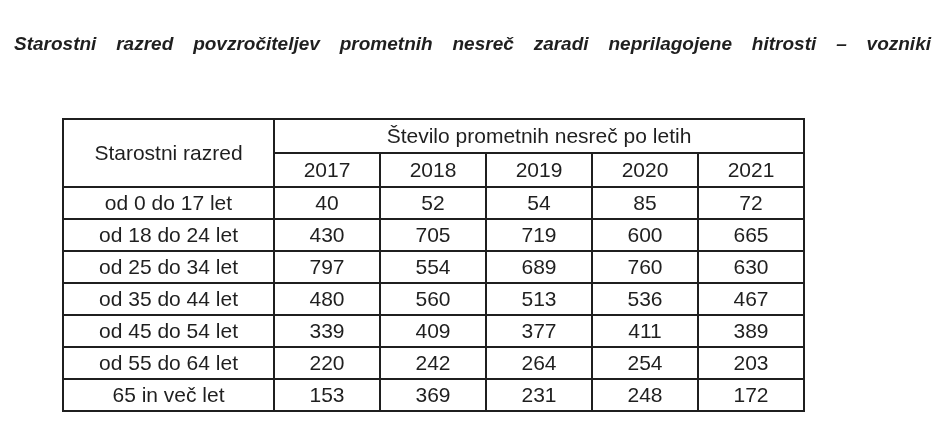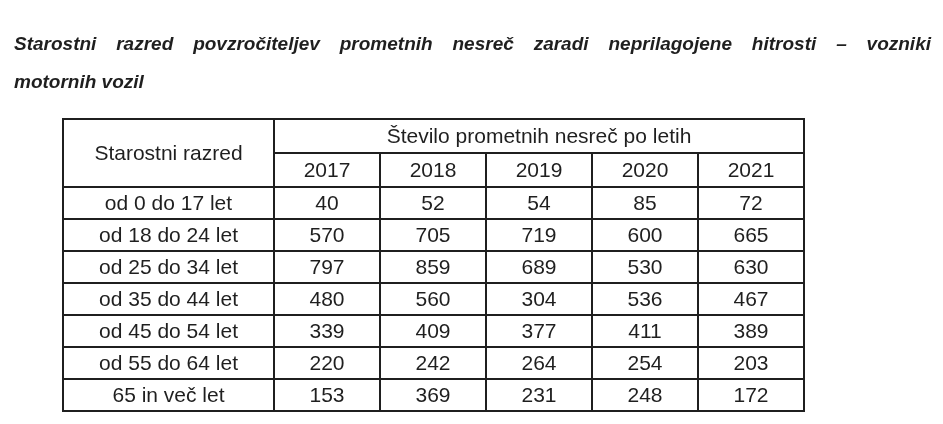--- a/index.html
+++ b/index.html
@@ -57,21 +57,20 @@
     padding-left: 8px;
   }
 </style>
 </head>
 <body>
 
 <div class="page">
 
   <div class="doc-title">
     <div class="title-line1">Starostni razred povzročiteljev prometnih nesreč zaradi neprilagojene hitrosti – vozniki</div>
-    <div class="title-line2">motornih vozil</div>
   </div>
 
   <table class="data">
     <colgroup>
       <col style="width:211px">
       <col style="width:106px">
       <col style="width:106px">
       <col style="width:106px">
       <col style="width:106px">
       <col style="width:106px">
@@ -92,39 +91,39 @@
       <tr class="data-row">
         <td class="label-cell">od 0 do 17 let</td>
         <td>40</td>
         <td>52</td>
         <td>54</td>
         <td>85</td>
         <td>72</td>
       </tr>
       <tr class="data-row">
         <td class="label-cell">od 18 do 24 let</td>
-        <td>570</td>
+        <td>430</td>
         <td>705</td>
         <td>719</td>
         <td>600</td>
         <td>665</td>
       </tr>
       <tr class="data-row">
         <td class="label-cell">od 25 do 34 let</td>
         <td>797</td>
-        <td>859</td>
+        <td>554</td>
         <td>689</td>
-        <td>530</td>
+        <td>760</td>
         <td>630</td>
       </tr>
       <tr class="data-row">
         <td class="label-cell">od 35 do 44 let</td>
         <td>480</td>
         <td>560</td>
-        <td>304</td>
+        <td>513</td>
         <td>536</td>
         <td>467</td>
       </tr>
       <tr class="data-row">
         <td class="label-cell">od 45 do 54 let</td>
         <td>339</td>
         <td>409</td>
         <td>377</td>
         <td>411</td>
         <td>389</td>

